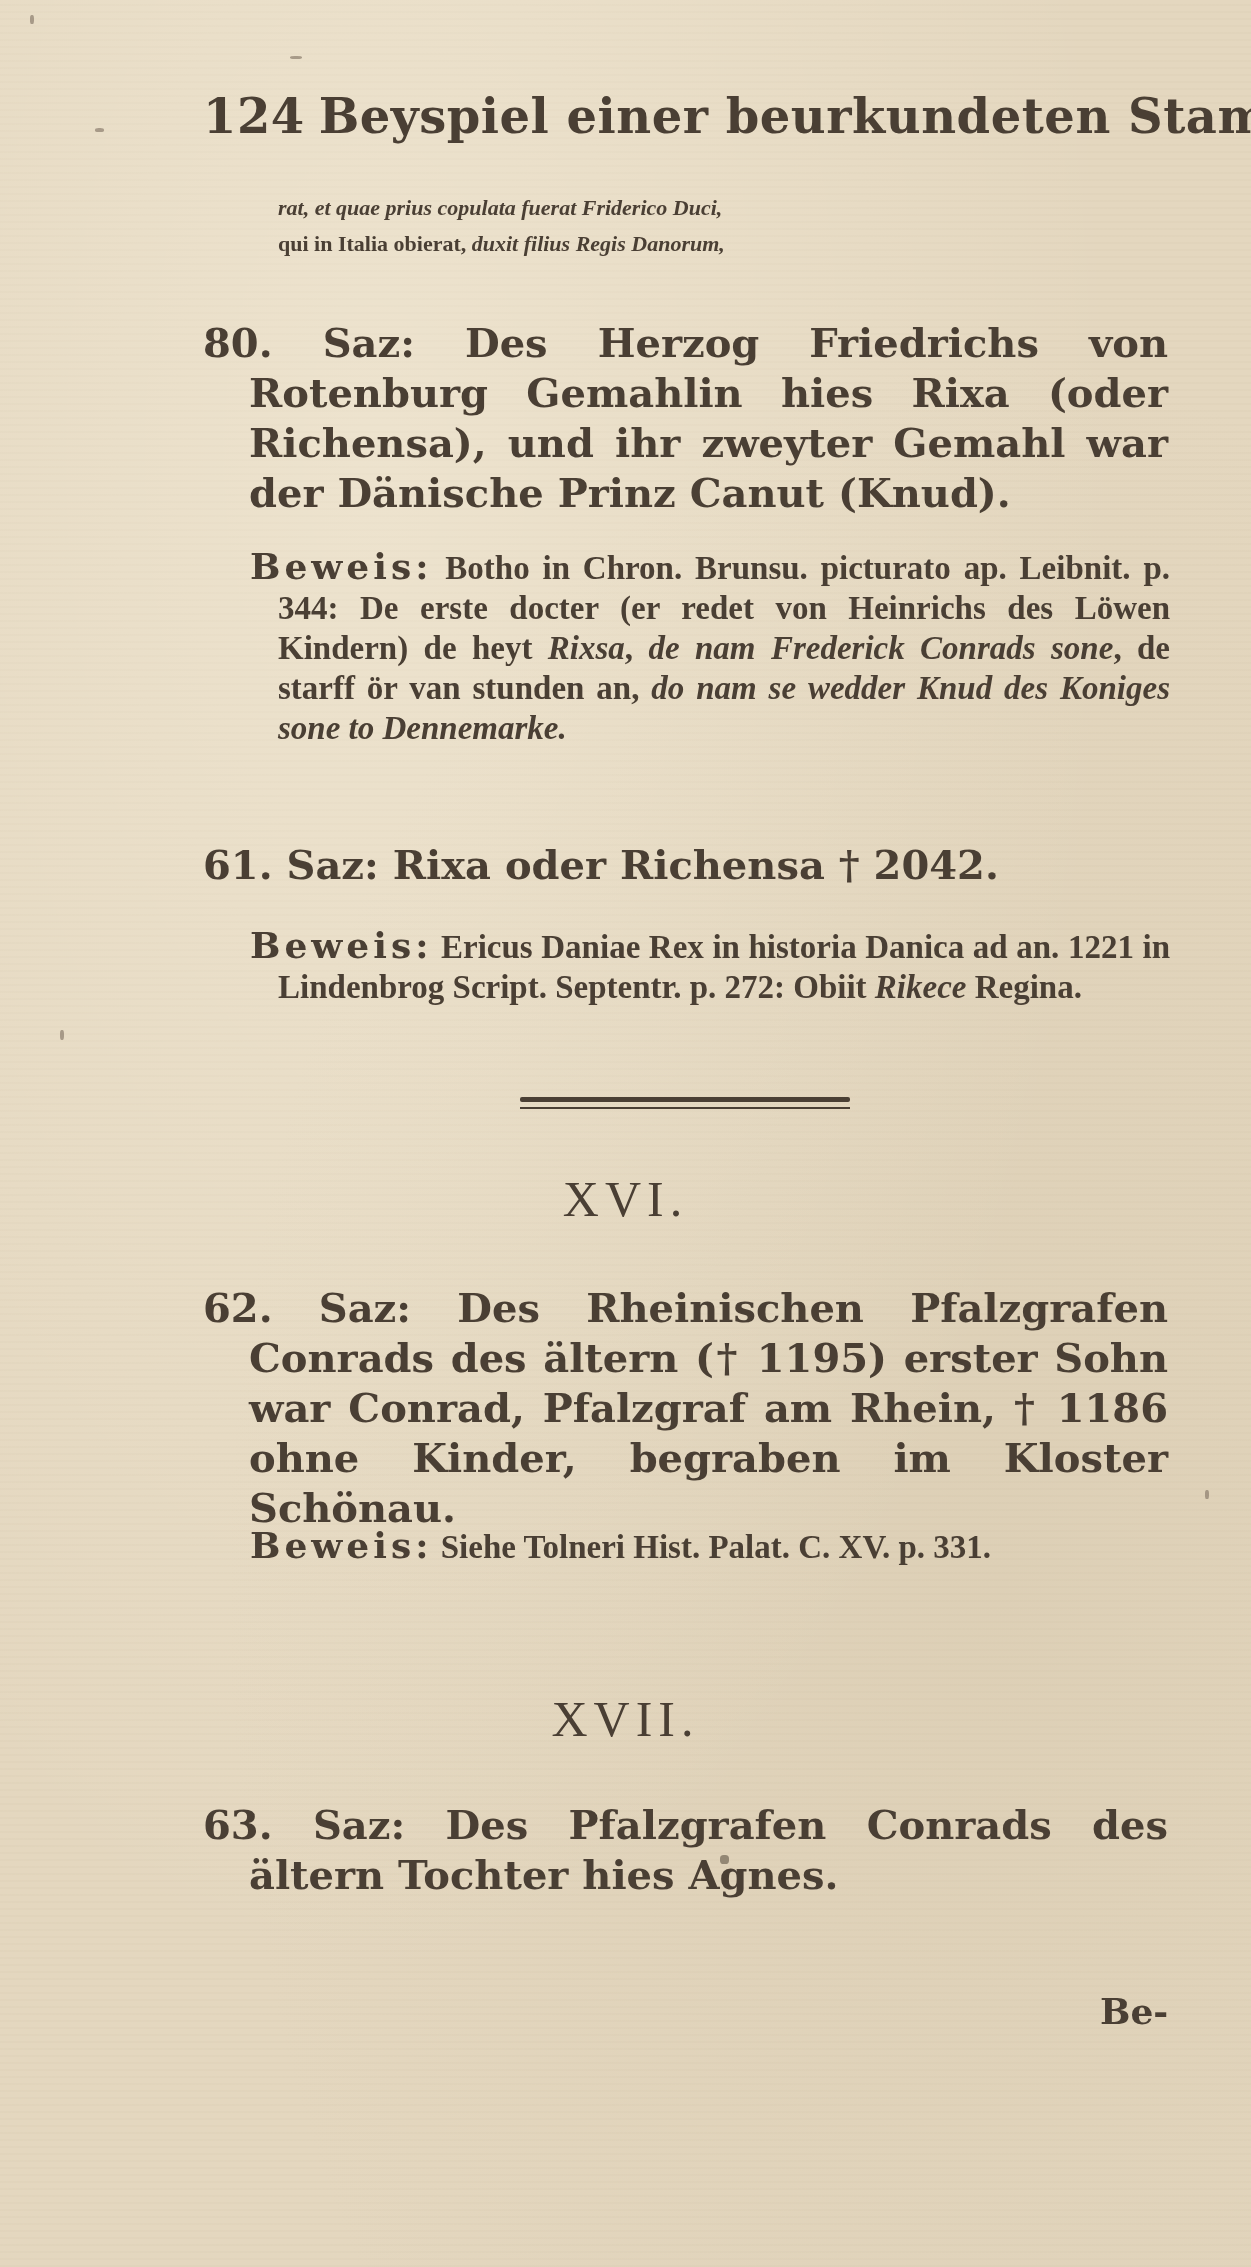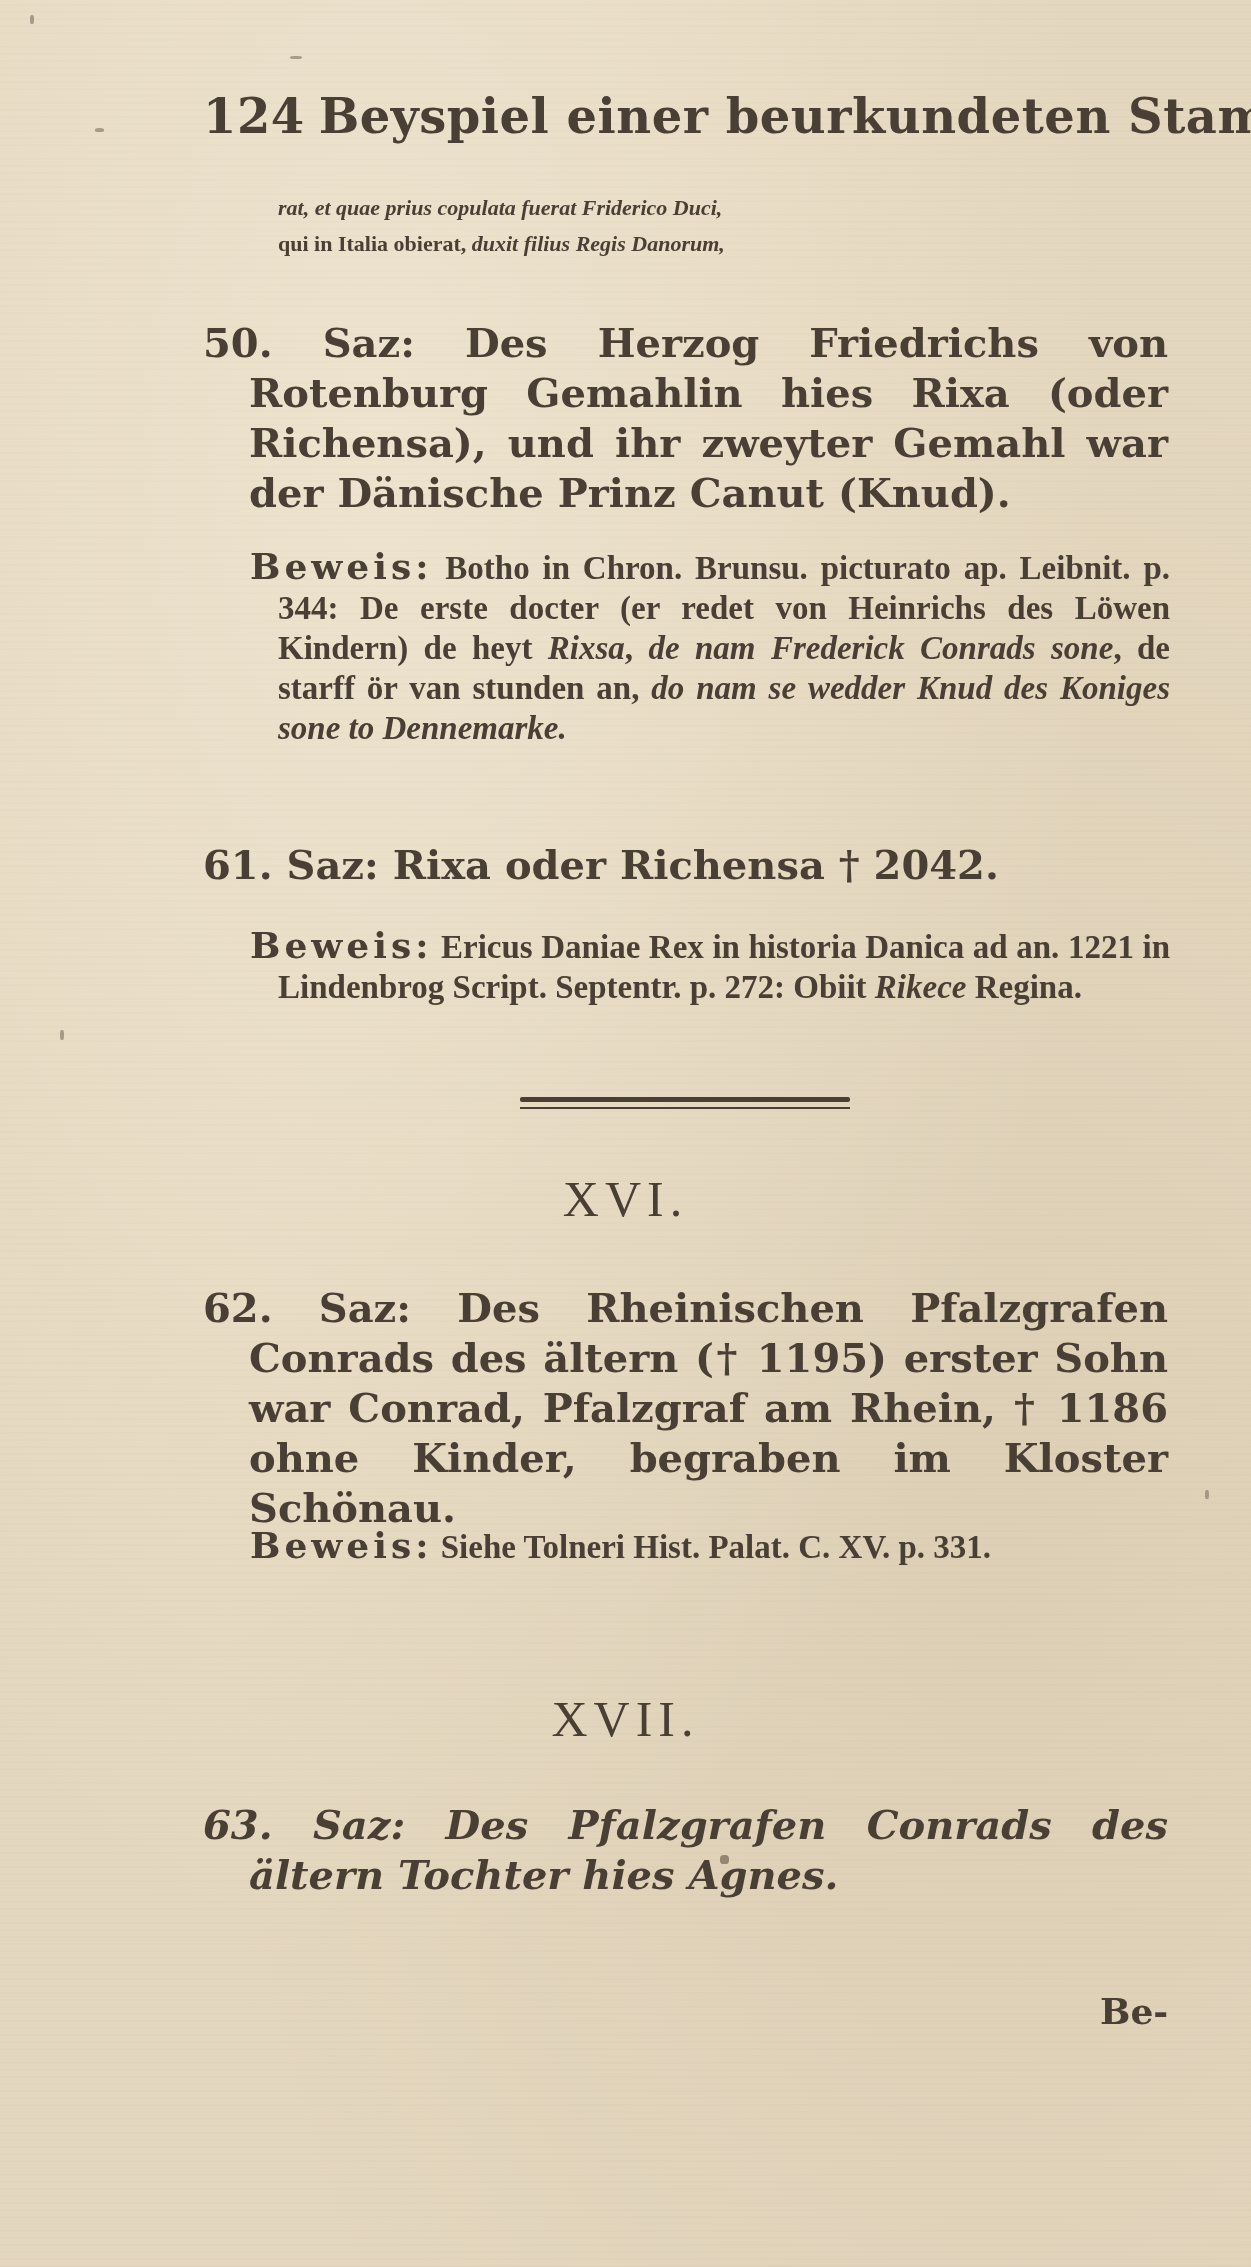--- a/index.html
+++ b/index.html
@@ -69,21 +69,21 @@
 
   <div class="cont">
     <div class="i">rat, et quae prius copulata fuerat Friderico Duci,</div>
     <div>
       <span>qui in Italia obierat,</span>
       <span class="i">duxit filius Regis Danorum,</span>
     </div>
   </div>
 
   <div class="para" style="top:318px;">
-    <span class="body"><span class="first">50.</span> <span>Saz:</span> <span>Des Herzog Friedrichs von Rotenburg Gemahlin hies Rixa (oder Richensa), und ihr zweyter Gemahl war der Dänische Prinz Canut (Knud).</span></span>
+    <span class="body"><span class="first">80.</span> <span>Saz:</span> <span>Des Herzog Friedrichs von Rotenburg Gemahlin hies Rixa (oder Richensa), und ihr zweyter Gemahl war der Dänische Prinz Canut (Knud).</span></span>
   </div>
   <div class="proof" style="top:546px;">
     <span class="rest"><span class="first label">Beweis:</span> <span>Botho in Chron. Brunsu. picturato ap. Leibnit. p. 344: De erste docter (er redet von Heinrichs des Löwen Kindern) de heyt </span><span class="i">Rixsa</span><span>, </span><span class="i">de nam Frederick Conrads sone</span><span>, de starff ör van stunden an, </span><span class="i">do nam se wedder Knud des Koniges sone to Dennemarke.</span></span>
   </div>
 
   <div class="para" style="top:840px;">
     <span class="body"><span class="first">61.</span> <span>Saz:</span> <span>Rixa oder Richensa † 2042.</span></span>
   </div>
   <div class="proof" style="top:925px;">
     <span class="rest"><span class="first label">Beweis:</span> <span>Ericus Daniae Rex in historia Danica ad an. 1221 in Lindenbrog Script. Septentr. p. 272: Obiit </span><span class="i">Rikece</span><span> Regina.</span></span>
@@ -98,21 +98,21 @@
 
   <div class="para" style="top:1283px;">
     <span class="body"><span class="first">62.</span> <span>Saz:</span> <span>Des Rheinischen Pfalzgrafen Conrads des ältern († 1195) erster Sohn war Conrad, Pfalzgraf am Rhein, † 1186 ohne Kinder, begraben im Kloster Schönau.</span></span>
   </div>
   <div class="proof" style="top:1525px;">
     <span class="rest"><span class="first label">Beweis:</span> <span>Siehe Tolneri Hist. Palat. C. XV. p. 331.</span></span>
   </div>
 
   <div class="section-num" style="top:1690px;">XVII.</div>
 
-  <div class="para" style="top:1800px;font-style:italic;">
+  <div class="para" style="top:1800px;">
     <span class="body"><span class="first">63.</span> <span>Saz:</span> <span>Des Pfalzgrafen Conrads des ältern Tochter hies Agnes.</span></span>
   </div>
 
   <div class="catchword">Be-</div>
 
   <div class="speck" style="left:30px;top:15px;width:4px;height:9px;"></div>
   <div class="speck" style="left:95px;top:128px;width:9px;height:4px;"></div>
   <div class="speck" style="left:290px;top:56px;width:12px;height:3px;"></div>
   <div class="speck" style="left:720px;top:1855px;width:9px;height:9px;opacity:0.9;"></div>
   <div class="speck" style="left:60px;top:1030px;width:4px;height:10px;"></div>

